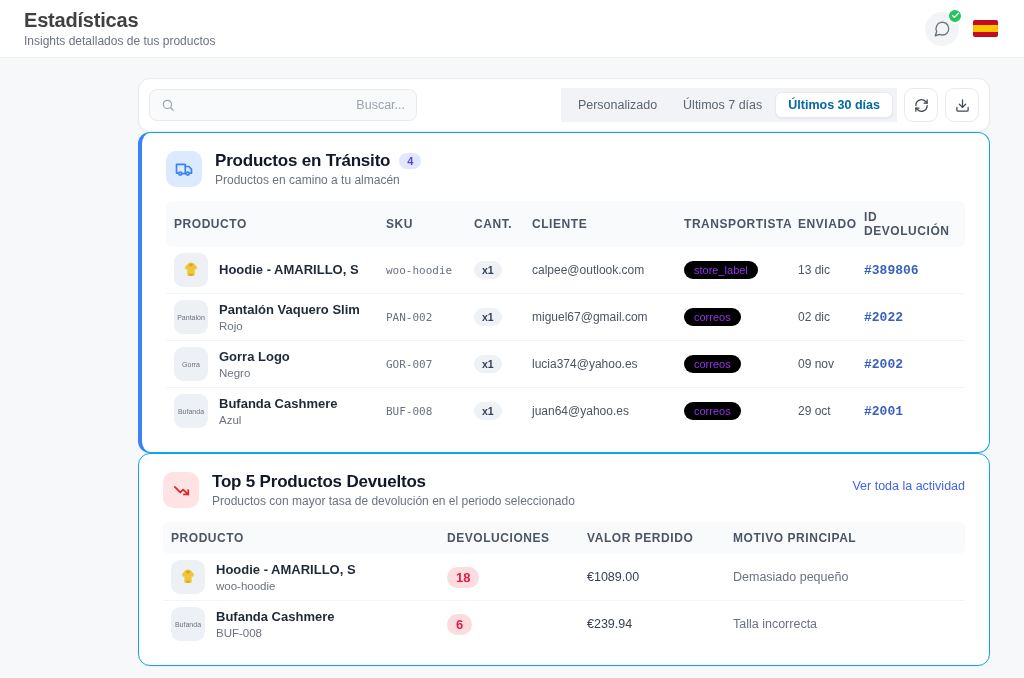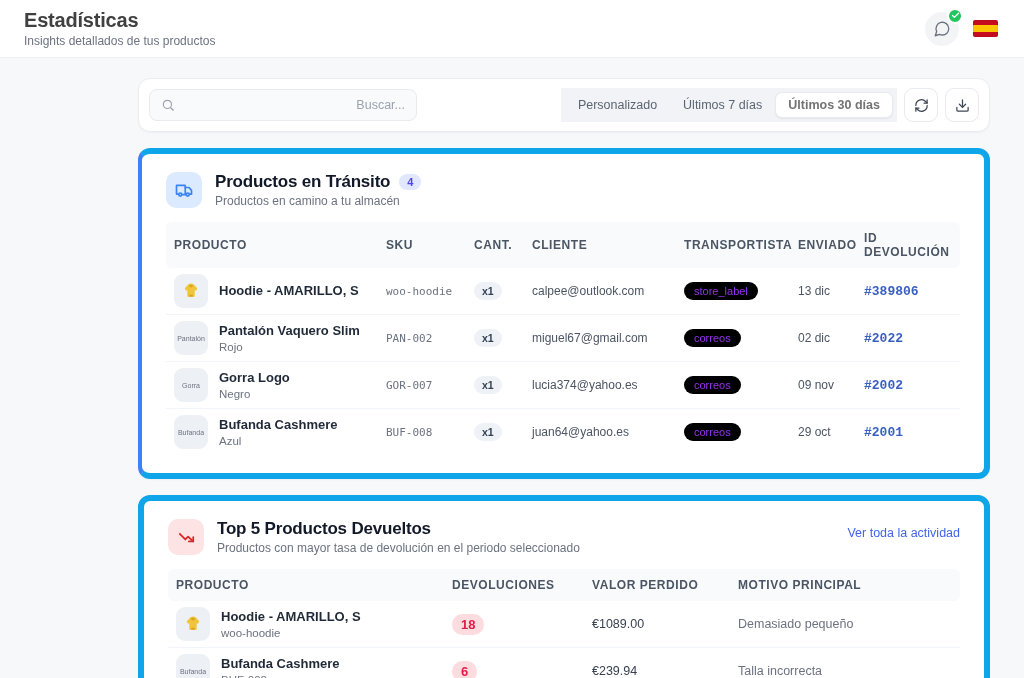--- a/index.html
+++ b/index.html
@@ -28,27 +28,27 @@
                   padding:9px 10px; display:flex; align-items:center; justify-content:space-between;
                   box-shadow:0 1px 2px rgba(16,24,40,.04); }
   .search-box { width:268px; height:32px; background:#f9fafb; border:1px solid #e8eaee; border-radius:8px;
                 display:flex; align-items:center; gap:8px; padding:0 11px; }
   .search-box input { border:none; outline:none; background:transparent; font-size:12.5px; color:#374151;
                       font-family:"Liberation Sans", sans-serif; width:100%;text-align:right; }
   .search-box input::placeholder { color:#9ca3af; }
   .toolbar-right { display:flex; align-items:center; gap:7px; }
   .segmented { background:#f1f3f6; border-radius:0; padding:4px; display:flex; align-items:flex-end; }
   .seg-opt { font-size:12.5px; color:#5b6572; padding:6px 13px; border-radius:7px; cursor:pointer; white-space:nowrap; }
-  .seg-opt.seg-active { background:#fff; color:#737373; font-weight:700; border:1px solid #e7eaee;
+  .seg-opt.seg-active { background:#fff; color:#0369a1; font-weight:700; border:1px solid #e7eaee;
                         box-shadow:0 1px 2px rgba(16,24,40,.06); padding:5px 12px; }
   .icon-btn { width:34px; height:34px; background:#fff; border:1px solid #e7eaee; border-radius:9px;
               display:grid; place-items:center; cursor:pointer; }
 
   
-  .card { background:#fff; border:6px solid #0ea5e9; border-radius:12px; margin-top:16px;
+  .card { background:#fff; border:1px solid #0ea5e9; border-radius:12px; 
           padding:16px 24px 18px; box-shadow:0 1px 2px rgba(16,24,40,.04); }
   .card.transit { border-left:4px solid #3b82f6; }
   .card-head { display:flex; align-items:flex-start; gap:13px; padding:2px 0 14px; position:relative; }
   .card-icon { width:36px; height:36px; border-radius:10px; display:grid; place-items:center; flex:0 0 auto; }
   .card-icon.blue { background:#dbeafe; }
   .card-icon.red  { background:#fde3e3; }
   .card-title-row { display:flex; align-items:center; gap:9px; }
   .card-title { font-size:17px; font-weight:700; color:#111827; letter-spacing:-0.2px; }
   .count-badge { background:#e0e7ff; color:#4f46e5; font-size:11px; font-weight:700;
                  padding:2px 8px; border-radius:99px; }

